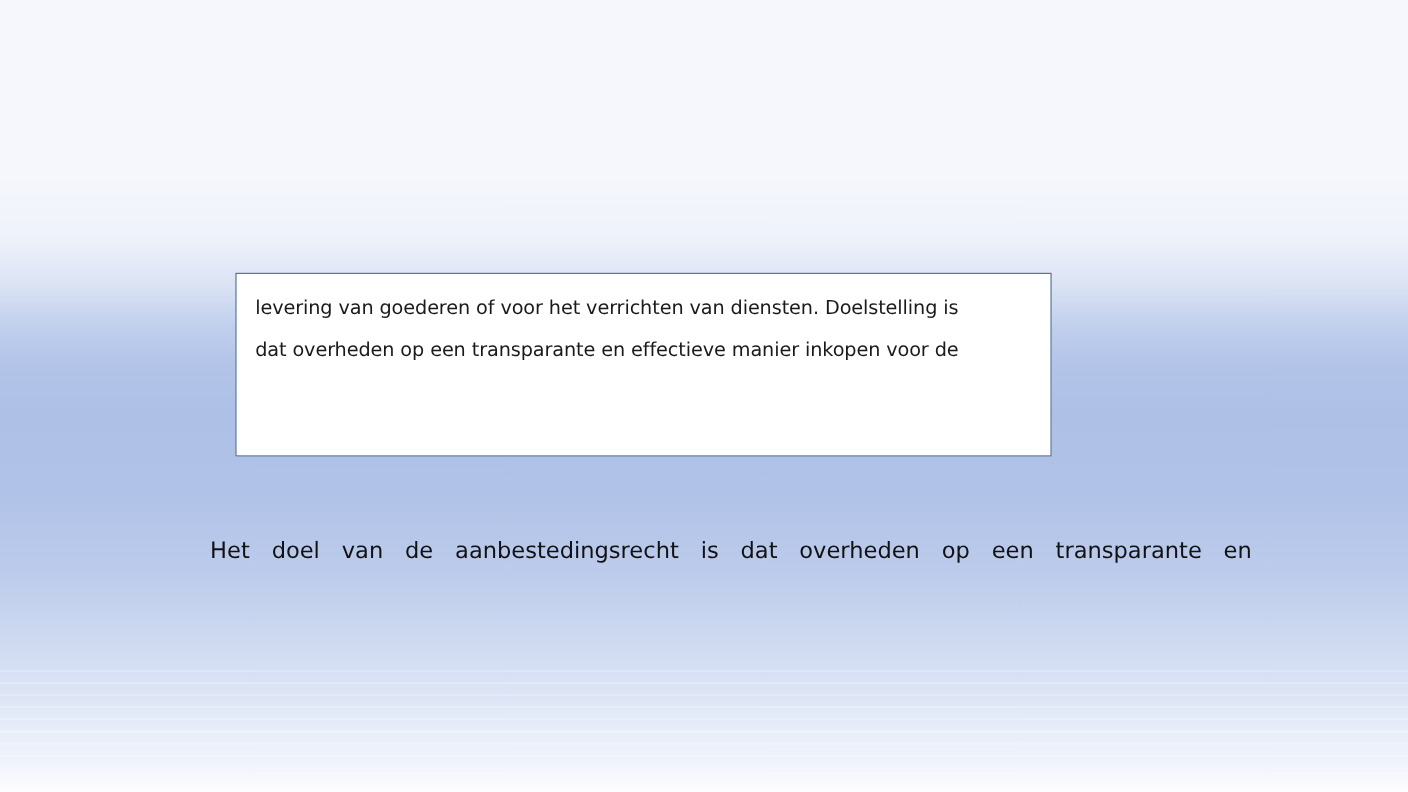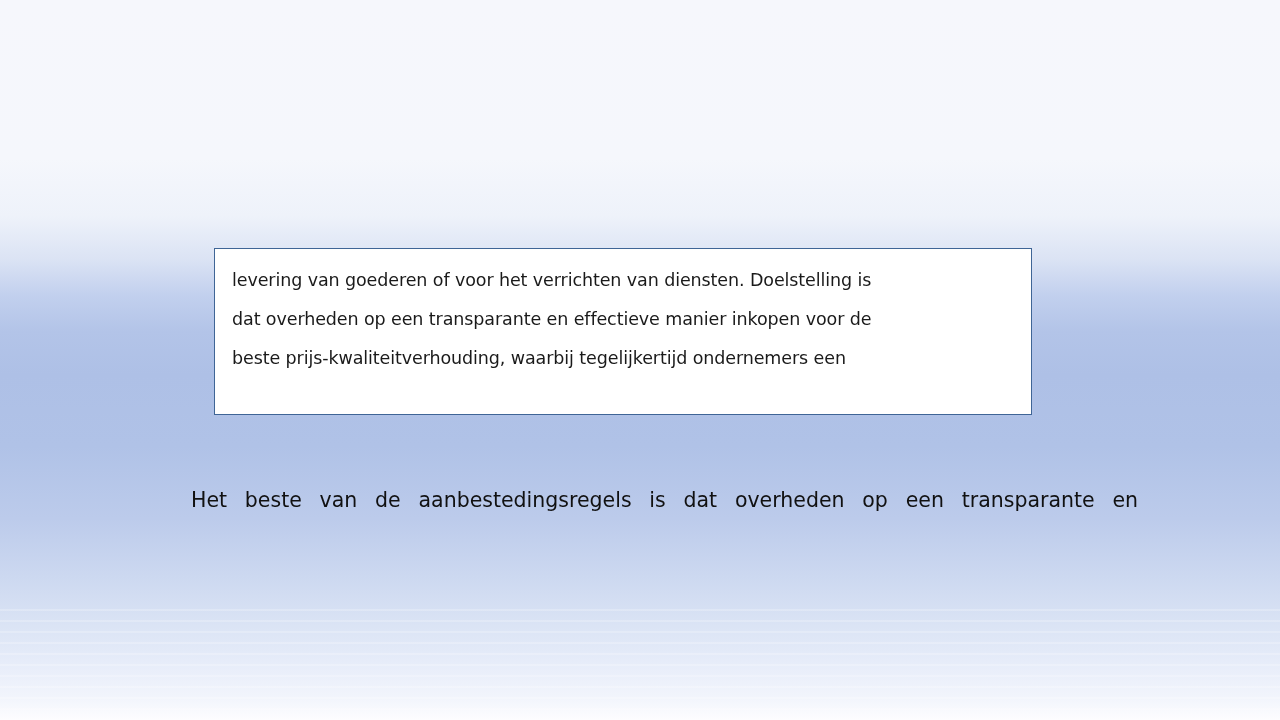--- a/index.html
+++ b/index.html
@@ -49,21 +49,21 @@
       rgba(255,255,255,0.00) 9px,
       rgba(255,255,255,0.22) 9px,
       rgba(255,255,255,0.22) 11px);
     pointer-events: none;
   }
 
   .quote-box {
     position: absolute;
     left: 214px;
     top: 248px;
-    width: 818px;
+    width: 742px;
     height: 167px;
     background: #ffffff;
     border: 1px solid #3f6596;
     box-sizing: border-box;
     overflow: hidden;
   }
 
   .quote-inner {
     padding: 12px 14px 0 17px;
   }
@@ -103,21 +103,20 @@
 </style>
 </head>
 <body>
 
 <div id="slide">
 
   <div class="quote-box">
     <div class="quote-inner">
       <div class="quote-line">levering van goederen of voor het verrichten van diensten. Doelstelling is</div>
       <div class="quote-line">dat overheden op een transparante en effectieve manier inkopen voor de</div>
-      <div class="quote-line">beste prijs-kwaliteitverhouding, waarbij tegelijkertijd ondernemers een</div>
     </div>
   </div>
 
   <div class="caption">
-    <span class="cap-line justified">Het beste van de aanbestedingsregels is dat overheden op een transparante en</span>
+    <span class="cap-line justified">Het doel van de aanbestedingsrecht is dat overheden op een transparante en</span>
   </div>
 
 </div>
 
 </body></html>

